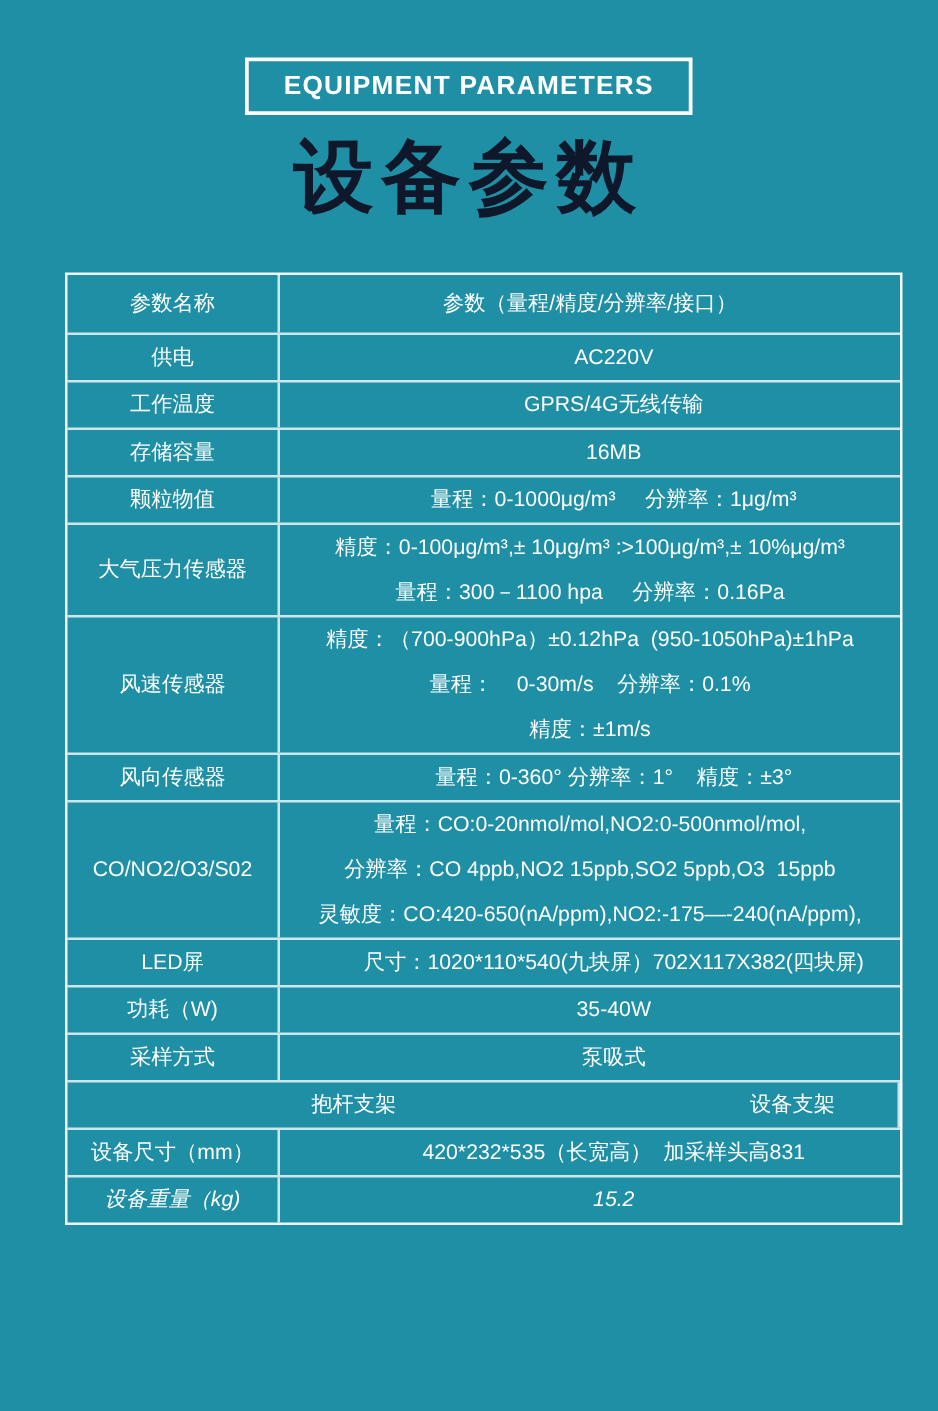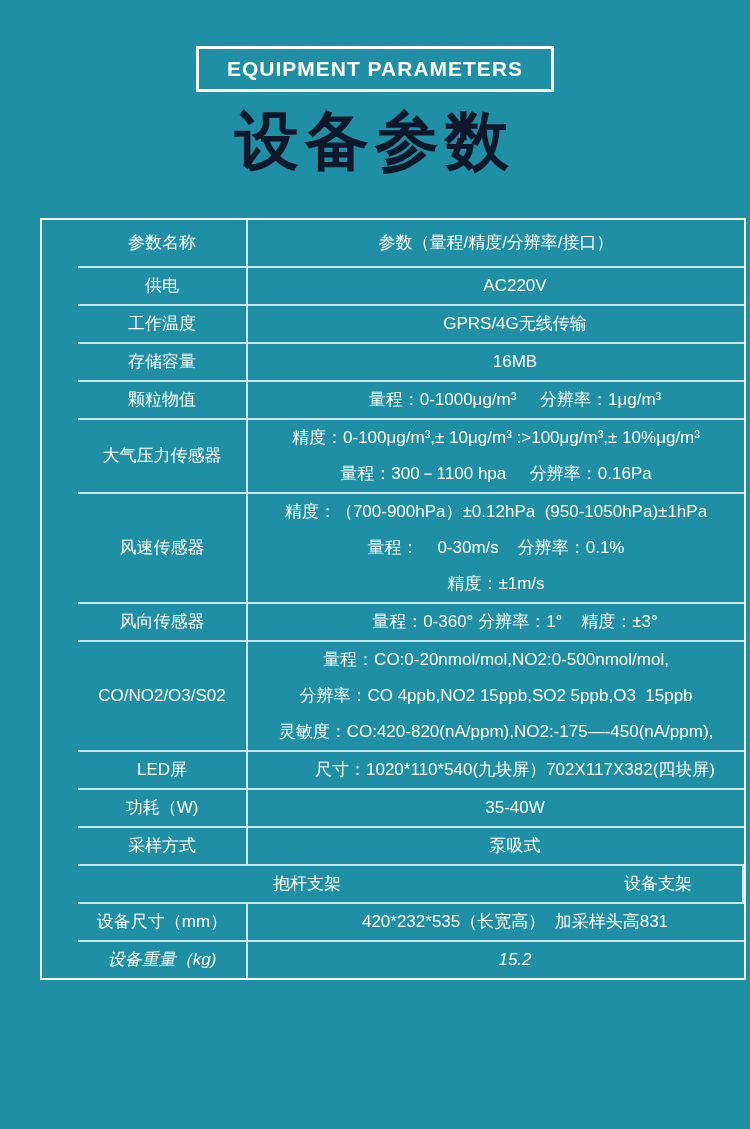--- a/index.html
+++ b/index.html
@@ -34,27 +34,26 @@
     margin-top: 14px;
     font-size: 64px;
     font-weight: 900;
     letter-spacing: 6px;
     color: #0f172a;
     line-height: 1.1;
   }
   
   .spec-table {
     position: absolute;
-    left: 40px;
+    left: 52px;
     top: 218px;
     width: 666px;
     border: 2px solid #f2fafb;
     display: flex;
     flex-direction: column;
-    padding-left: 36px;
   }
   .row {
     display: flex;
     border-bottom: 2px solid rgba(255,255,255,0.78);
   }
   .row:last-child { border-bottom: none; font-style: italic; }
   .cell {
     display: flex;
     flex-direction: column;
     justify-content: center;
@@ -173,21 +172,21 @@
       </div>
     </div>
 
     <div class="row">
       <div class="cell label">
           <div class="line">CO/NO2/O3/S02</div>
         </div>
       <div class="cell value">
         <div class="line">量程：CO:0-20nmol/mol,NO2:0-500nmol/mol,</div>
         <div class="line">分辨率：CO 4ppb,NO2 15ppb,SO2 5ppb,O3  15ppb</div>
-        <div class="line">灵敏度：CO:420-820(nA/ppm),NO2:-175—-450(nA/ppm),</div>
+        <div class="line">灵敏度：CO:420-650(nA/ppm),NO2:-175—-240(nA/ppm),</div>
       </div>
     </div>
 
     <div class="row single">
       <div class="cell label">
           <div class="line">LED屏</div>
         </div>
       <div class="cell value">
         <div class="line">尺寸：1020*110*540(九块屏）702X117X382(四块屏)</div>
       </div>

